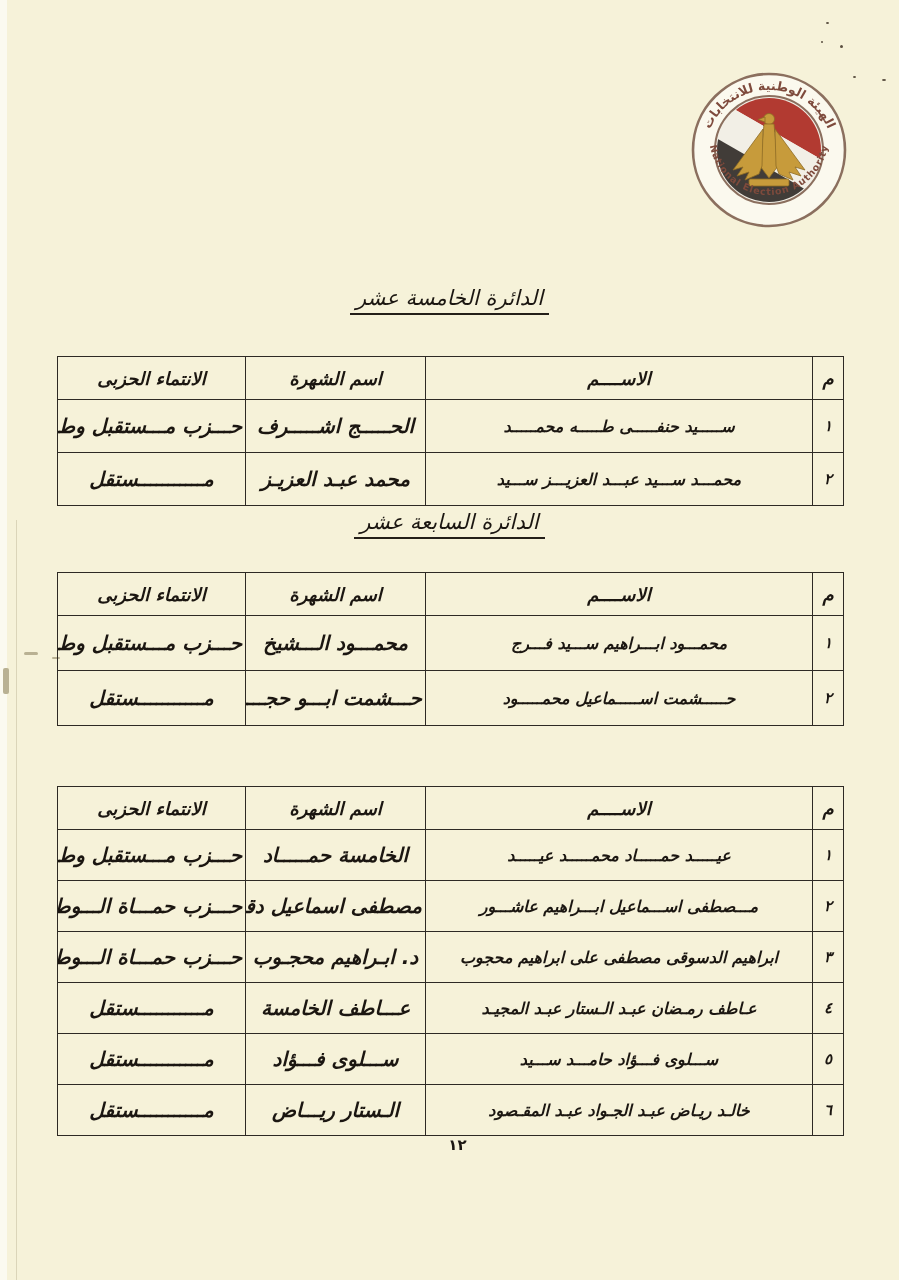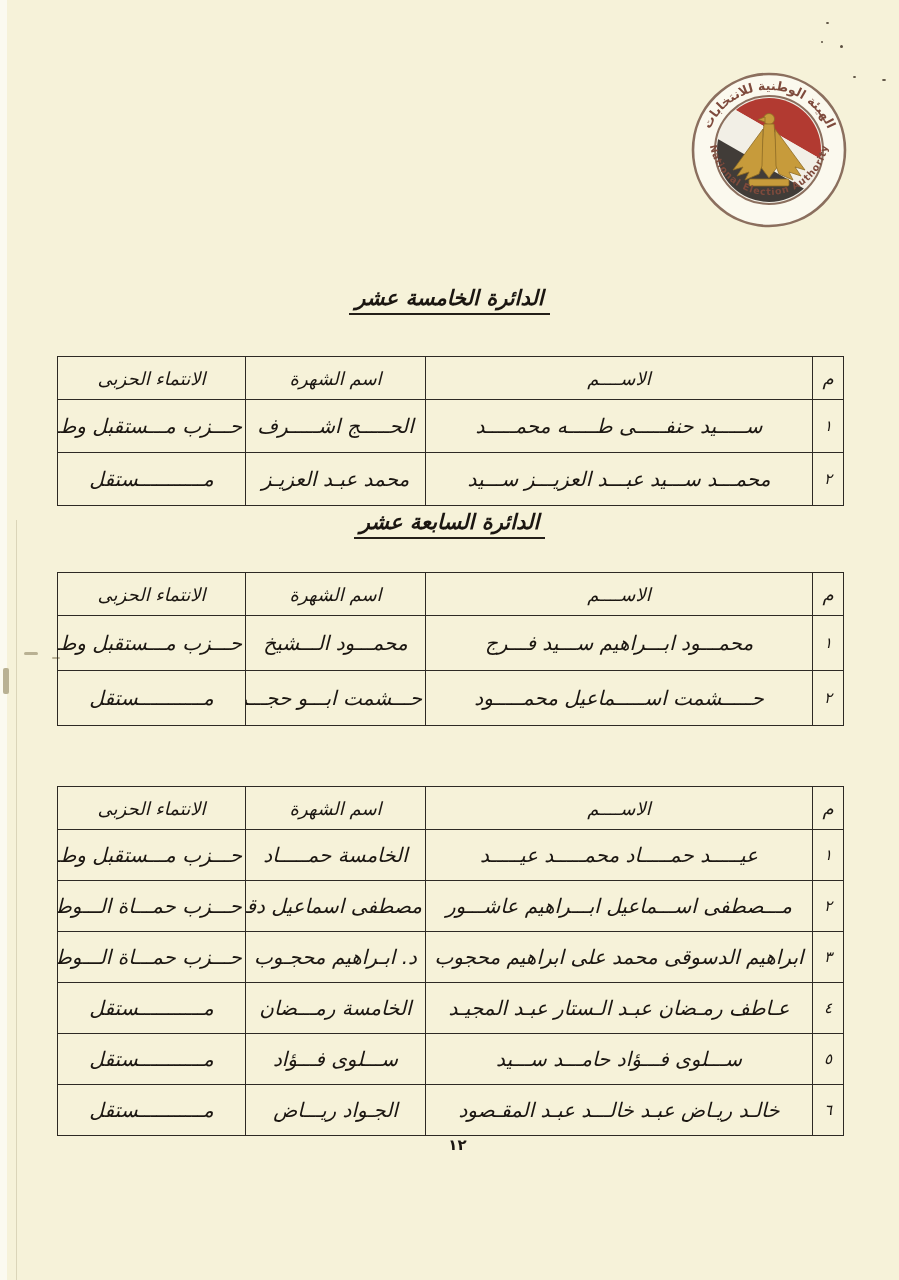--- a/index.html
+++ b/index.html
@@ -14,21 +14,21 @@
   }
   .edge-strip{position:absolute;left:0;top:0;width:7px;height:1280px;background:#fbfaf0;}
   .scan-line{position:absolute;left:16px;top:520px;width:1px;height:760px;background:rgba(196,190,158,.55);}
   .speck{position:absolute;background:#5a4f40;border-radius:50%;}
   .smudge{position:absolute;background:#b9b193;border-radius:2px;}
 
   .seal{position:absolute;top:72px;right:52px;width:156px;height:156px;}
 
   .section-title{
     position:absolute;left:0;right:0;text-align:center;
-    font-size:21px;font-weight:bold;font-style:italic;
+    font-size:21px;font-weight:normal;font-style:italic;
   }
   .section-title .title-text{
     display:inline-block;border-bottom:2.4px solid #241f19;padding:0 6px 3px;
   }
   #title-1{top:286px;}
   #title-2{top:510px;}
   #title-3{top:731px;}
 
   table.roster{
     position:absolute;left:57px;width:786px;
@@ -38,30 +38,30 @@
   #table-1{top:356px;}
   #table-2{top:572px;}
   #table-3{top:786px;}
   col.c-num{width:31px;}
   col.c-name{width:387px;}
   col.c-known{width:180px;}
   col.c-party{width:188px;}
   table.roster th, table.roster td{
     border:1.7px solid #2e2a24;
     text-align:center;vertical-align:middle;
-    font-weight:normal;font-style:italic;
+    font-weight:bold;font-style:italic;
     overflow:hidden;white-space:nowrap;
     padding:0 3px;
   }
   table.roster th{height:42px;font-size:18px;}
   #table-1 td{height:52px;}
   #table-2 td{height:54px;}
   #table-3 td{height:50px;}
   td.num{font-size:15px;}
-  td.name{font-size:20px;}
+  td.name{font-size:16px;}
   td.known{font-size:20px;}
   td.party{font-size:20px;}
 
   .page-number{
     position:absolute;left:16px;right:0;top:1136px;
     text-align:center;font-size:15px;font-weight:600;font-style:normal;
   }
 </style>
 </head>
 <body>
@@ -199,40 +199,40 @@
       <td class="party">حـــزب مـــستقبل وطـــن</td>
     </tr>
     <tr>
       <td class="num">٢</td>
       <td class="name">مـــصطفى اســـماعيل ابـــراهيم عاشـــور</td>
       <td class="known">مصطفى اسماعيل دقدق</td>
       <td class="party">حـــزب حمـــاة الـــوطن</td>
     </tr>
     <tr>
       <td class="num">٣</td>
-      <td class="name">ابراهيم الدسوقى محمد على ابراهيم محجوب</td>
+      <td class="name">ابراهيم الدسوقى مصطفى على ابراهيم محجوب</td>
       <td class="known">د. ابـراهيم محجـوب</td>
       <td class="party">حـــزب حمـــاة الـــوطن</td>
     </tr>
     <tr>
       <td class="num">٤</td>
       <td class="name">عـاطف رمـضان عبـد الـستار عبـد المجيـد</td>
-      <td class="known">الخامسة رمـــضان</td>
+      <td class="known">عـــاطف الخامسة</td>
       <td class="party">مـــــــــــستقل</td>
     </tr>
     <tr>
       <td class="num">٥</td>
       <td class="name">ســـلوى فـــؤاد حامـــد ســـيد</td>
       <td class="known">ســـلوى فـــؤاد</td>
       <td class="party">مـــــــــــستقل</td>
     </tr>
     <tr>
       <td class="num">٦</td>
-      <td class="name">خالـد ريـاض عبـد خالـــد عبـد المقـصود</td>
-      <td class="known">الجـواد ريـــاض</td>
+      <td class="name">خالـد ريـاض عبـد الجـواد عبـد المقـصود</td>
+      <td class="known">الـستار ريـــاض</td>
       <td class="party">مـــــــــــستقل</td>
     </tr>
   </tbody>
     </table>
 
   <div class="page-number">١٢</div>
 
 </div>
 
 </body></html>

